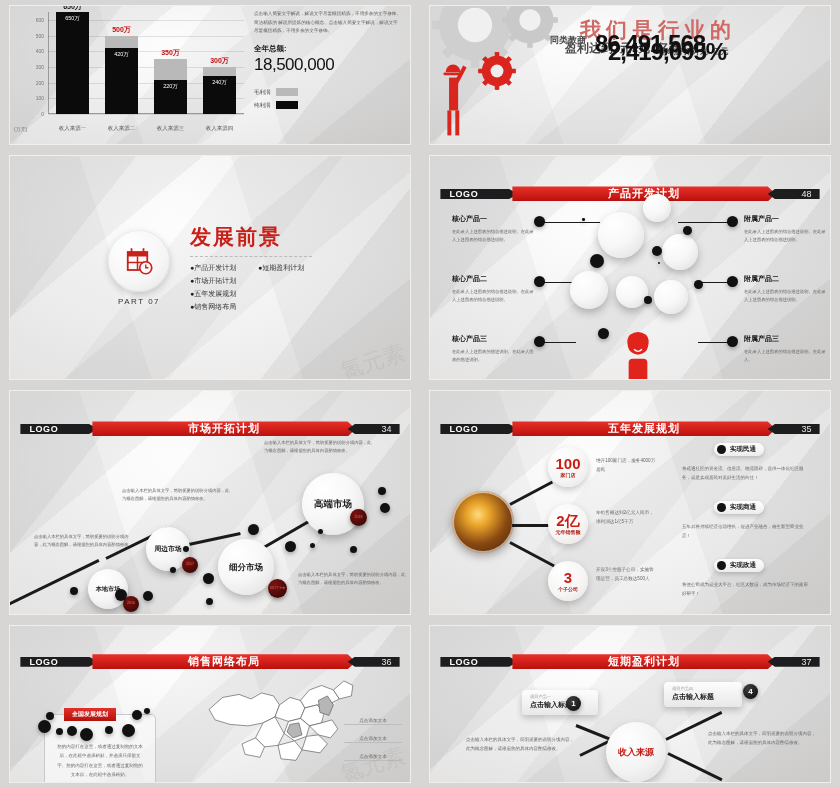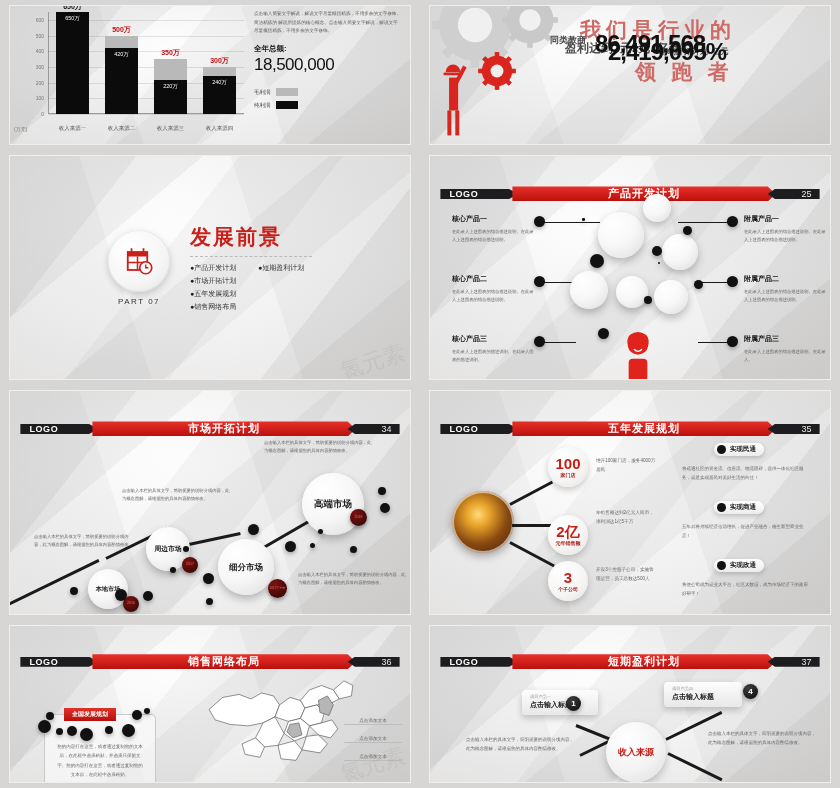--- a/index.html
+++ b/index.html
@@ -257,21 +257,20 @@
       </svg>
       <svg class="worker" viewBox="0 0 60 140">
         <path d="M10 24 a13 13 0 0 1 26 0 z" fill="#d9251d"></path>
         <rect x="6" y="25" width="34" height="5" rx="2.5" fill="#d9251d"></rect>
         <rect x="16" y="34" width="16" height="58" fill="#d9251d"></rect>
         <rect x="13" y="92" width="7" height="44" fill="#d9251d"></rect>
         <rect x="27" y="92" width="7" height="44" fill="#d9251d"></rect>
         <rect x="32" y="12" width="7" height="34" fill="#d9251d" transform="rotate(28 35 30)"></rect>
       </svg>
       <div class="ovl ovl-red" style="left:150px;top:10px">我们是行业的</div>
-      <div class="ovl ovl-red" style="left:205px;top:52px">领 跑 者</div>
       <div class="ovl ovl-gry" style="left:135px;top:34px">盈利达到..元..元..亿元</div>
       <div class="ovl ovl-gry" style="left:120px;top:28px;font-size:9px">同类教商</div>
       <div class="ovl ovl-gry" style="left:230px;top:40px;font-size:8px">市场开拓计划..亿元</div>
       <div class="ovl ovl-blk" style="left:165px;top:24px">86,491,568</div>
       <div class="ovl ovl-blk" style="left:178px;top:32px">2,419,095%</div>
     </div>
   </div>
 
   <div class="cell">
     <div class="slide">
@@ -308,21 +307,21 @@
       </div>
       <div class="wm">氮元素</div>
     </div>
   </div>
 
   <div class="cell">
     <div class="slide">
       <div class="ribbon">
         <div class="rb-logo">LOGO</div>
         <div class="rb-title">产品开发计划</div>
-        <div class="rb-num">25</div>
+        <div class="rb-num">48</div>
       </div>
 
       <div class="conn" style="left:112px;top:66px;width:58px"></div>
       <div class="conn" style="left:112px;top:126px;width:46px"></div>
       <div class="conn" style="left:112px;top:186px;width:34px"></div>
       <div class="conn" style="left:248px;top:66px;width:54px"></div>
       <div class="conn" style="left:268px;top:126px;width:38px"></div>
       <div class="conn" style="left:268px;top:186px;width:36px"></div>
 
       <div class="bub" style="left:168px;top:56px;width:46px;height:46px"></div>
@@ -432,21 +431,21 @@
       <div class="nest" style="left:22px;top:100px;width:62px;height:62px"></div>
 
       <div class="conn" style="left:80px;top:112px;width:48px;height:3px;transform:rotate(-28deg)"></div>
       <div class="conn" style="left:82px;top:133px;width:40px;height:3px"></div>
       <div class="conn" style="left:80px;top:150px;width:50px;height:3px;transform:rotate(28deg)"></div>
 
       <div class="kpi" style="left:118px;top:56px;width:40px;height:40px">
         <b>100</b>
           <i>家门店</i>
       </div>
-      <div class="kpi" style="left:118px;top:124px;width:40px;height:40px">
+      <div class="kpi" style="left:118px;top:113px;width:40px;height:40px">
         <b>2亿</b>
           <i>元年销售额</i>
       </div>
       <div class="kpi" style="left:118px;top:170px;width:40px;height:40px">
         <b>3</b>
           <i>个子公司</i>
       </div>
 
       <div class="desc" style="left:166px;top:66px;width:62px;font-size:4.6px">增开100家门店，服务4000万居民</div>
       <div class="desc" style="left:166px;top:118px;width:62px;font-size:4.6px">年销售额达到2亿元人民币，净利润达1亿5千万</div>

